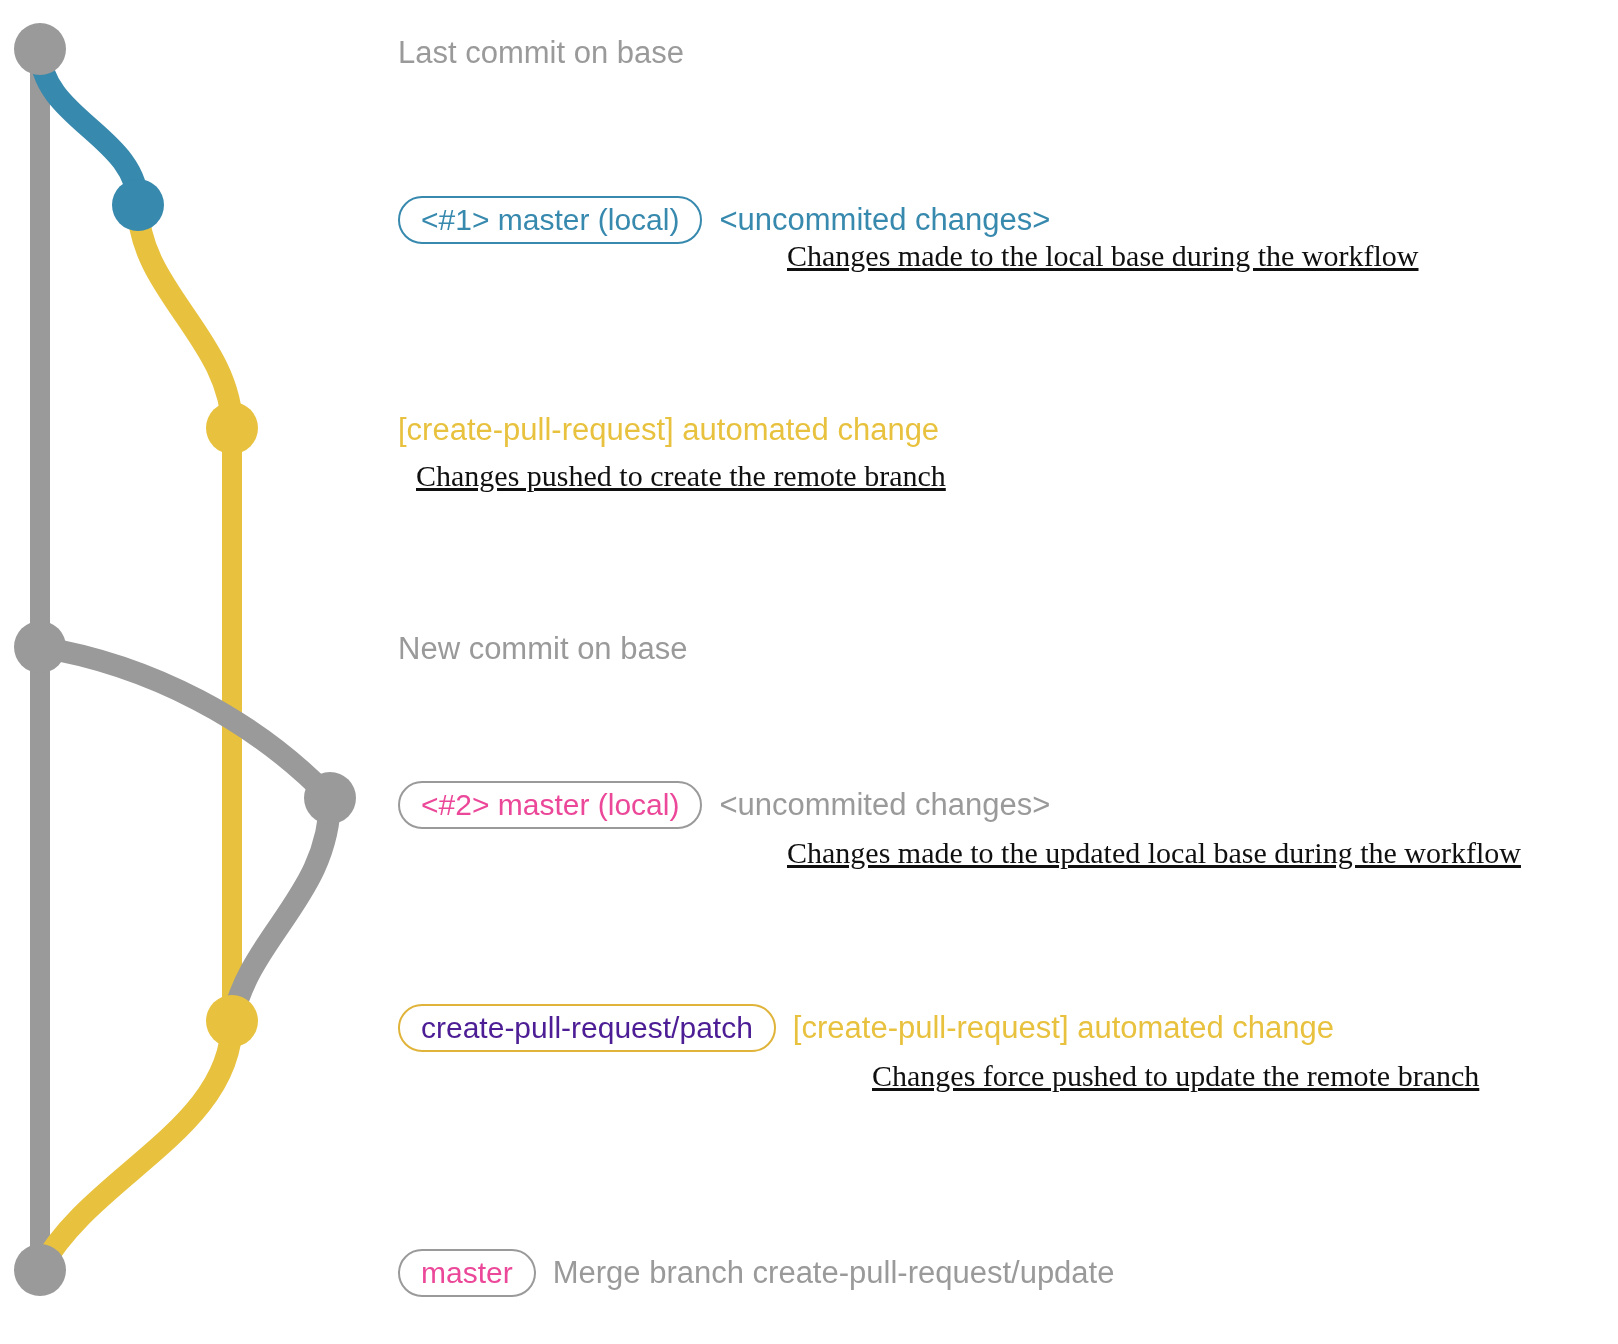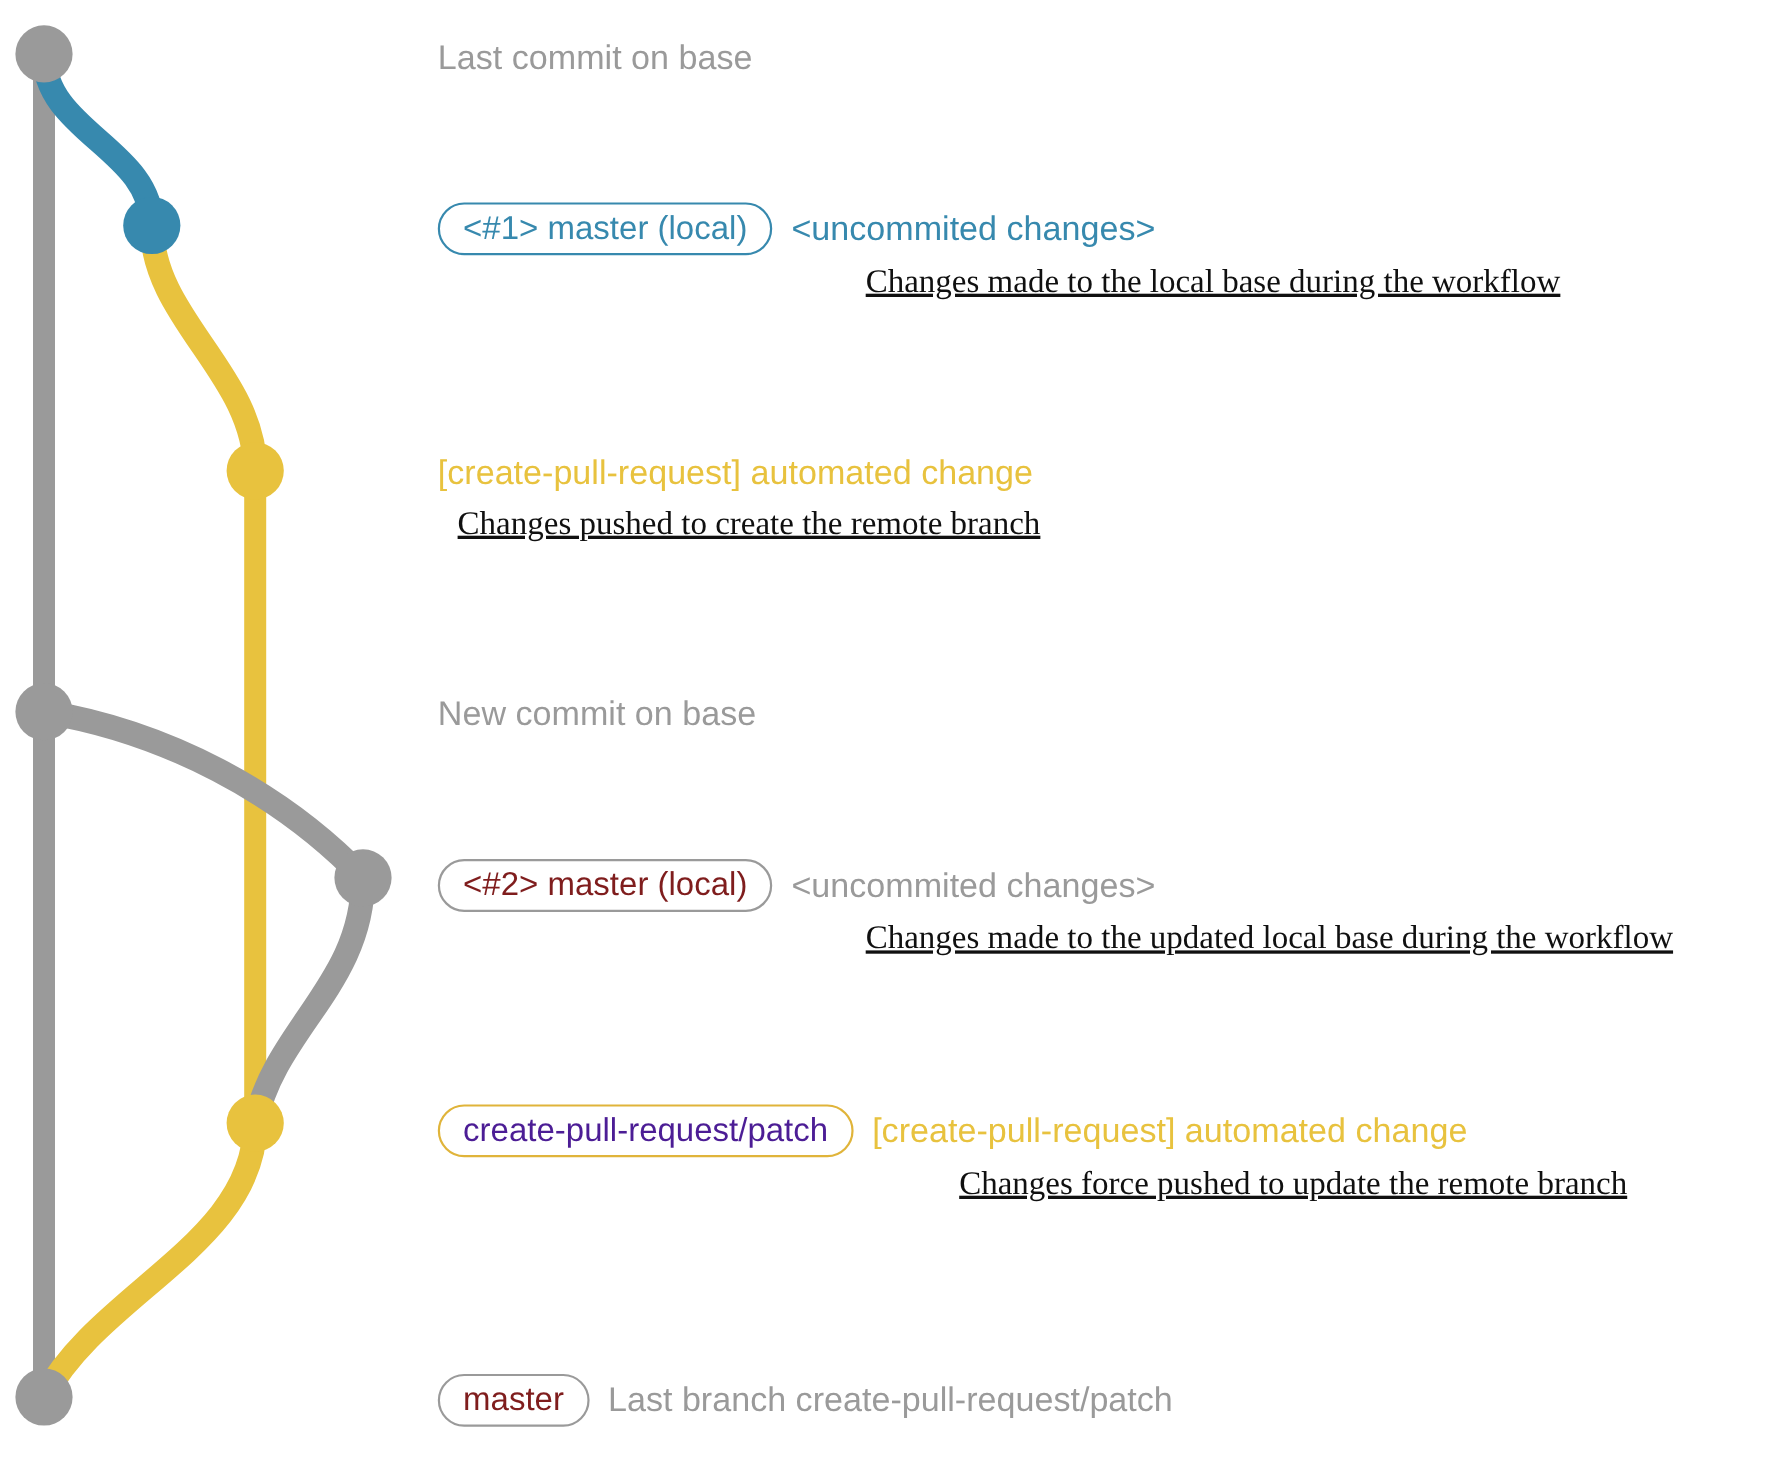--- a/index.html
+++ b/index.html
@@ -63,21 +63,21 @@
     border-radius: 24px;
     border: 2px solid #9a9a9a;
     font-family: "Liberation Sans", sans-serif;
     font-size: 30px;
     color: #9a9a9a;
     background: #ffffff;
     white-space: nowrap;
   }
   .badge.blue   { border-color: #3789ae; color: #3789ae; }
   .badge.yellow { border-color: #e0b43a; color: #4c1d95; }
-  .badge.gray   { border-color: #9a9a9a; color: #7f1d1d; }
+  .badge.gray   { border-color: #9a9a9a; color: #ec4899; }
 
   .badge-subject {
     margin-left: 17px;
     font-family: "Liberation Sans", sans-serif;
     font-size: 31px;
     white-space: nowrap;
   }
   .badge-subject.blue   { color: #3789ae; }
   .badge-subject.gray   { color: #9a9a9a; }
   .badge-subject.yellow { color: #e8c23e; }
@@ -120,21 +120,21 @@
   <circle cx="232" cy="1021" r="26" fill="#e8c23e"></circle>
   <circle cx="40" cy="1270" r="26" fill="#9a9a9a"></circle>
 </svg>
 
 <div class="rows">
 
   <div class="row" style="top:37px;">
     <div class="subject gray">Last commit on base</div>
   </div>
 
-  <div class="row" style="top:184px;">
+  <div class="row" style="top:196px;">
     <div class="badge-line">
       <span class="badge blue">&lt;#1&gt; master (local)</span>
       <span class="badge-subject blue">&lt;uncommited changes&gt;</span>
     </div>
   </div>
   <div class="note" style="left:787px; top:241px;">Changes made to the local base during the workflow</div>
 
   <div class="row" style="top:414px;">
     <div class="subject yellow">[create-pull-request] automated change</div>
   </div>
@@ -156,17 +156,17 @@
     <div class="badge-line">
       <span class="badge yellow">create-pull-request/patch</span>
       <span class="badge-subject yellow">[create-pull-request] automated change</span>
     </div>
   </div>
   <div class="note" style="left:872px; top:1061px;">Changes force pushed to update the remote branch</div>
 
   <div class="row" style="top:1221px;margin-top:28px;">
     <div class="badge-line">
       <span class="badge gray">master</span>
-      <span class="badge-subject gray">Last branch create-pull-request/patch</span>
+      <span class="badge-subject gray">Merge branch create-pull-request/update</span>
     </div>
   </div>
 
 </div>
 
 </body></html>

